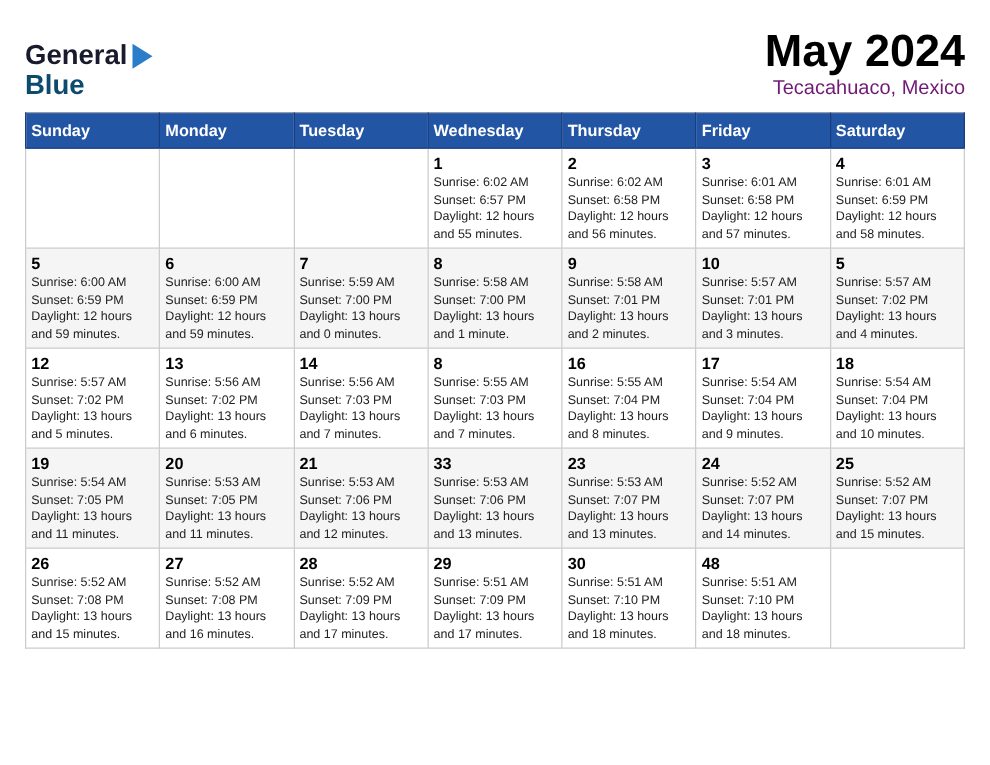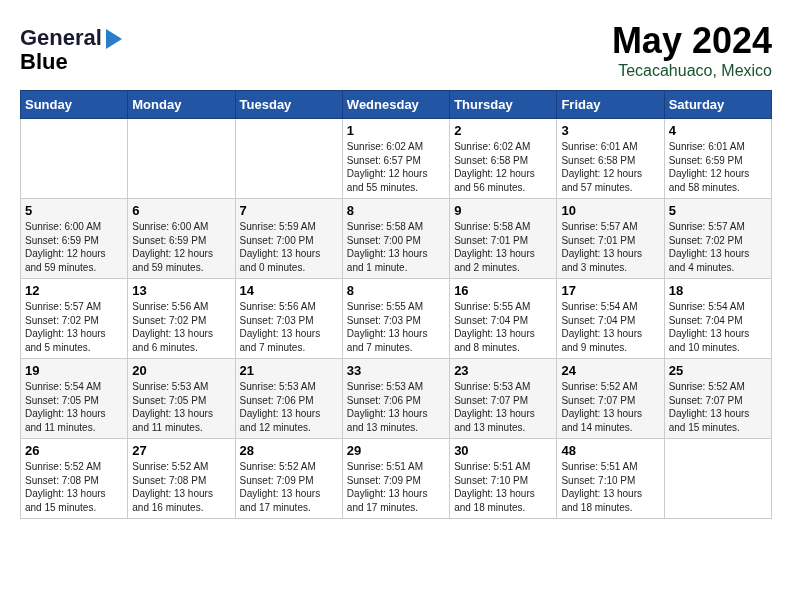--- a/index.html
+++ b/index.html
@@ -6,39 +6,39 @@
     body {
       font-family: Arial, sans-serif;
       background: #fff;
       width: 792px;
       min-height: 612px;
       padding: 20px;
     }
     .header {
       display: flex;
       justify-content: space-between;
-      align-items: center;
+      align-items: flex-end;
       margin-bottom: 10px;
       gap: 32px;
     }
     .logo {
       display: flex;
       align-items: center;
     }
     .title-block {
       text-align: right;
     }
     .main-title {
       font-size: 36px;
       font-weight: bold;
       color: #000000;
     }
     .subtitle {
       font-size: 16px;
-      color: #14532d;
+      color: #701a75;
     }
     .calendar {
       width: 100%;
       border-collapse: collapse;
       font-size: 11px;
     }
     .calendar th {
       background: #2255a4;
       color: #fff;
       padding: 6px 4px;
@@ -72,21 +72,21 @@
       background: #f9f9f9;
     }
   </style>
 </head>
 <body>
 
 <div class="header">
   <div class="logo">
     <div style="font-size:22px;font-weight:bold;color:#1a1a2e;line-height:1.1;">
       <span style="color:#1a1a2e;">General</span><span style="display:inline-block;width:0;height:0;border-top:10px solid transparent;border-bottom:10px solid transparent;border-left:16px solid #2a7dc9;margin-left:4px;vertical-align:middle;"></span><br>
-      <span style="color:#000000;">Blue</span>
+      <span style="color:#0c4a6e;">Blue</span>
     </div>
   </div>
   <div class="title-block">
     <div class="main-title">May 2024</div>
     <div class="subtitle">Tecacahuaco, Mexico</div>
   </div>
 </div>
 
 <table class="calendar">
   <thead>

